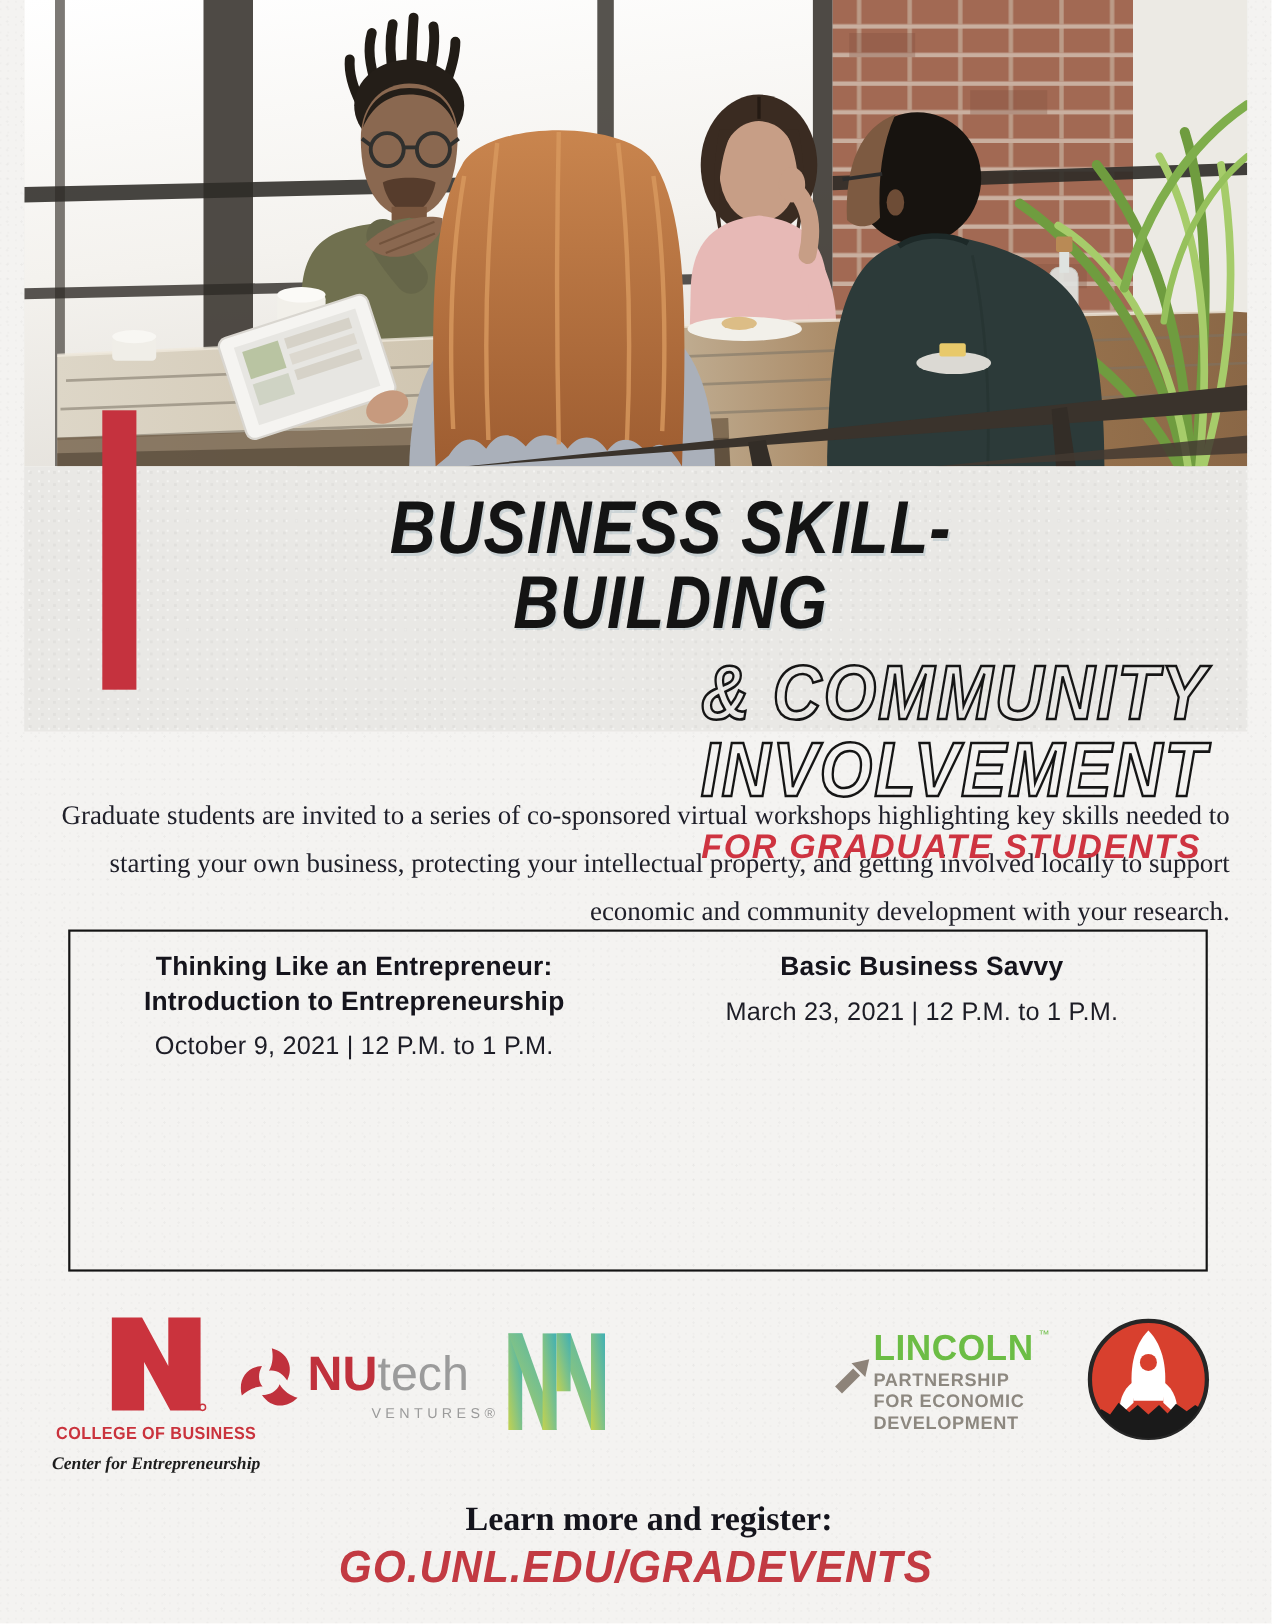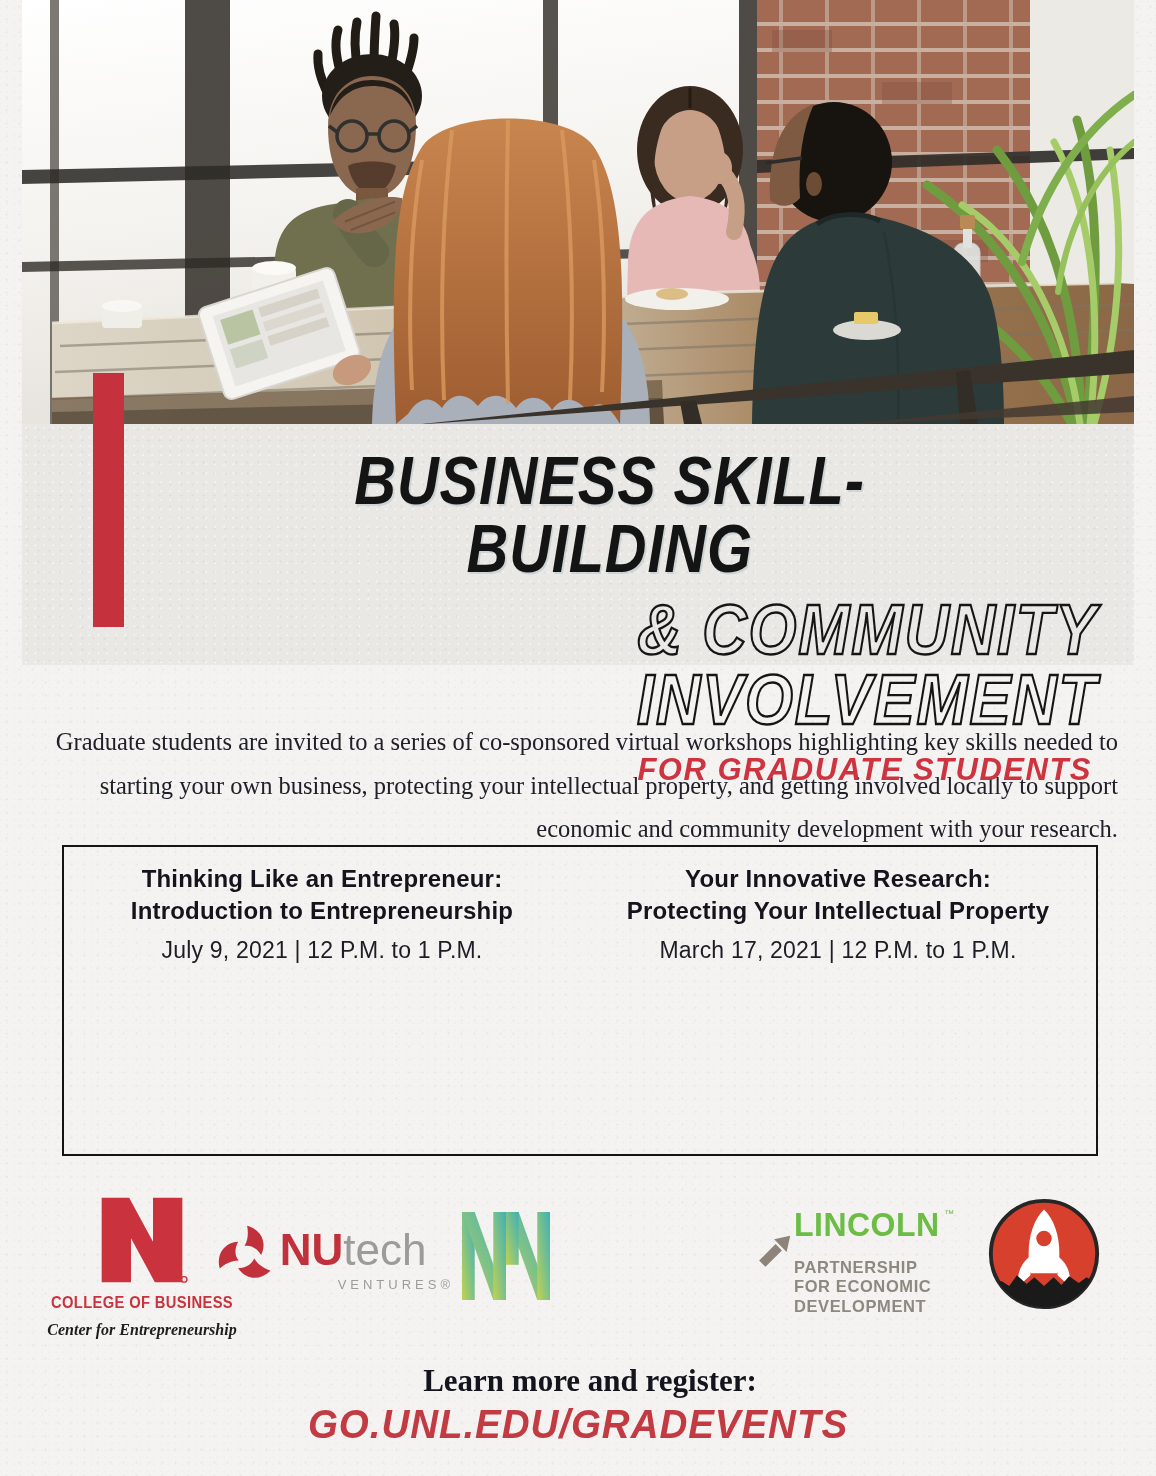--- a/index.html
+++ b/index.html
@@ -96,21 +96,21 @@
   .logo-lincoln{left:758px; top:1208px; width:220px;}
   .lincoln-arrow{position:absolute; left:0; top:26px;}
   .lincoln-body{margin-left:36px;}
   .lincoln-name{
     font-size:33px; font-weight:bold; color:#6cbd45; letter-spacing:0.5px; line-height:1;
     transform:scaleX(.97); transform-origin:left center; display:inline-block;
   }
   .lincoln-tm{font-size:10px; color:#6cbd45; vertical-align:top;}
   .lincoln-sub{
     font-size:16.5px; color:#8d8880; letter-spacing:0.6px; line-height:1.18;
-    font-weight:bold; margin-top:17px;
+    font-weight:bold; margin-top:5px;
   }
   .logo-rocket{left:986px; top:1196px; width:116px; height:116px;}
   
   .footer-learn{
     position:absolute; left:0; top:1363px; width:1156px; text-align:center;
     font-family:"Liberation Serif", serif; font-weight:bold; font-size:31px; color:#14141c;padding-left:12px;
   }
   .footer-url{
     position:absolute; left:0; top:1401px; width:1156px; text-align:center;
     font-size:41px; font-weight:bold; font-style:italic; letter-spacing:1px;
@@ -310,26 +310,25 @@
     <div class="t2">&amp; COMMUNITY INVOLVEMENT</div>
     <div class="t3">FOR GRADUATE STUDENTS</div>
   </div>
 
   <div class="intro">Graduate students are invited to a series of co-sponsored virtual workshops highlighting key skills needed to starting your own business, protecting your intellectual property, and getting involved locally to support economic and community development with your research.</div>
 
   <div class="ws-box">
     <div class="ws-cell">
       <div class="ws-title">Thinking Like an Entrepreneur:
 Introduction to Entrepreneurship</div>
-      <div class="ws-date">July 9, 2021 | 12 P.M. to 1 P.M.</div>
+      <div class="ws-date">October 9, 2021 | 12 P.M. to 1 P.M.</div>
     </div>
     <div class="ws-cell">
-      <div class="ws-title">Your Innovative Research:
-Protecting Your Intellectual Property</div>
-      <div class="ws-date">March 17, 2021 | 12 P.M. to 1 P.M.</div>
+      <div class="ws-title">Basic Business Savvy</div>
+      <div class="ws-date">March 23, 2021 | 12 P.M. to 1 P.M.</div>
     </div>
   </div>
 
   <div class="logo logo-nutech">
     <div class="nutech-row">
       <svg width="100" height="106" viewBox="0 0 100 100">
         <g fill="#c0313c">
           <path id="blade" d="M52,4 C74,10 84,30 74,50 C68,40 58,34 48,36 C54,26 54,14 52,4 Z"></path>
           <use href="#blade" transform="rotate(120 50 50)"></use>
           <use href="#blade" transform="rotate(240 50 50)"></use>

